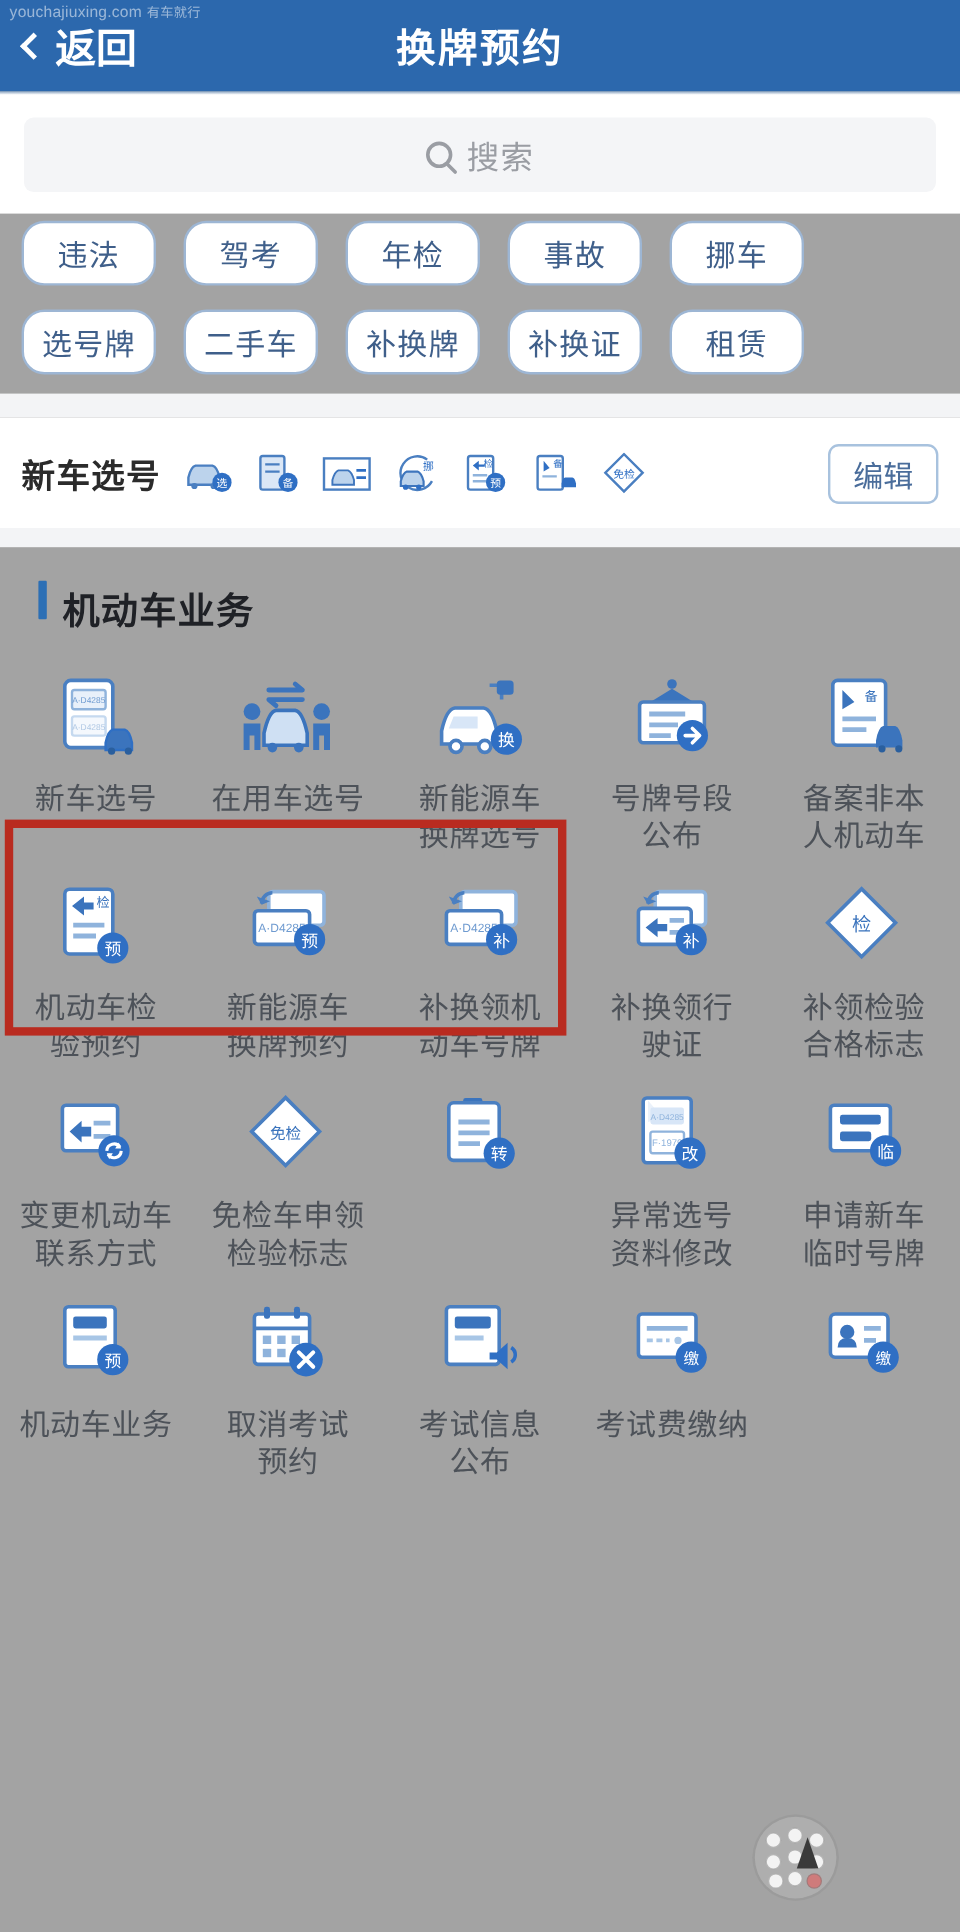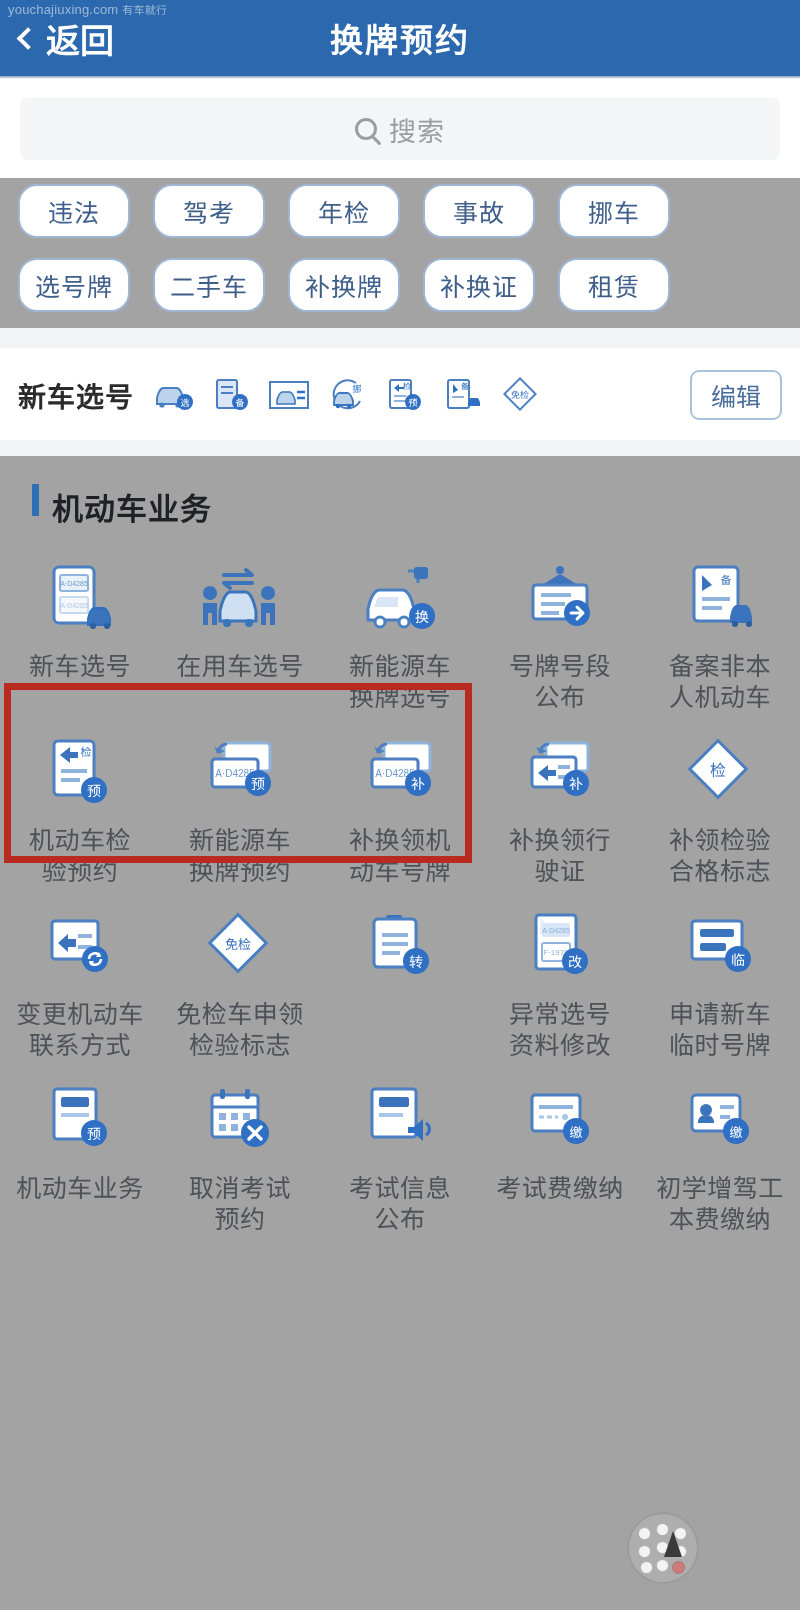--- a/index.html
+++ b/index.html
@@ -530,21 +530,20 @@
         <svg width="84" height="78" viewBox="0 0 84 78">
           <rect x="14" y="12" width="48" height="36" rx="4" fill="#fff" stroke="#4a7fc1" stroke-width="3"></rect>
           <circle cx="28" cy="27" r="6" fill="#3b74bd"></circle>
           <path d="M20 40 q0-8 8-8 q8 0 8 8z" fill="#3b74bd"></path>
           <line x1="42" y1="24" x2="56" y2="24" stroke="#8fb3dc" stroke-width="4"></line>
           <line x1="42" y1="34" x2="52" y2="34" stroke="#8fb3dc" stroke-width="4"></line>
           <circle cx="58" cy="48" r="13" fill="#2f6fc4"></circle>
           <text x="58" y="54" font-size="13" fill="#fff" text-anchor="middle">缴</text>
         </svg>
       </div>
-      <div class="lb">初学增驾工<br>本费缴纳</div>
     </div>
   </div>
 
   <div class="highlight"></div>
 
   <div class="assist">
     <div class="dots">
       <i class="d1"></i>
         <i class="d2"></i>
         <i class="d3"></i>

